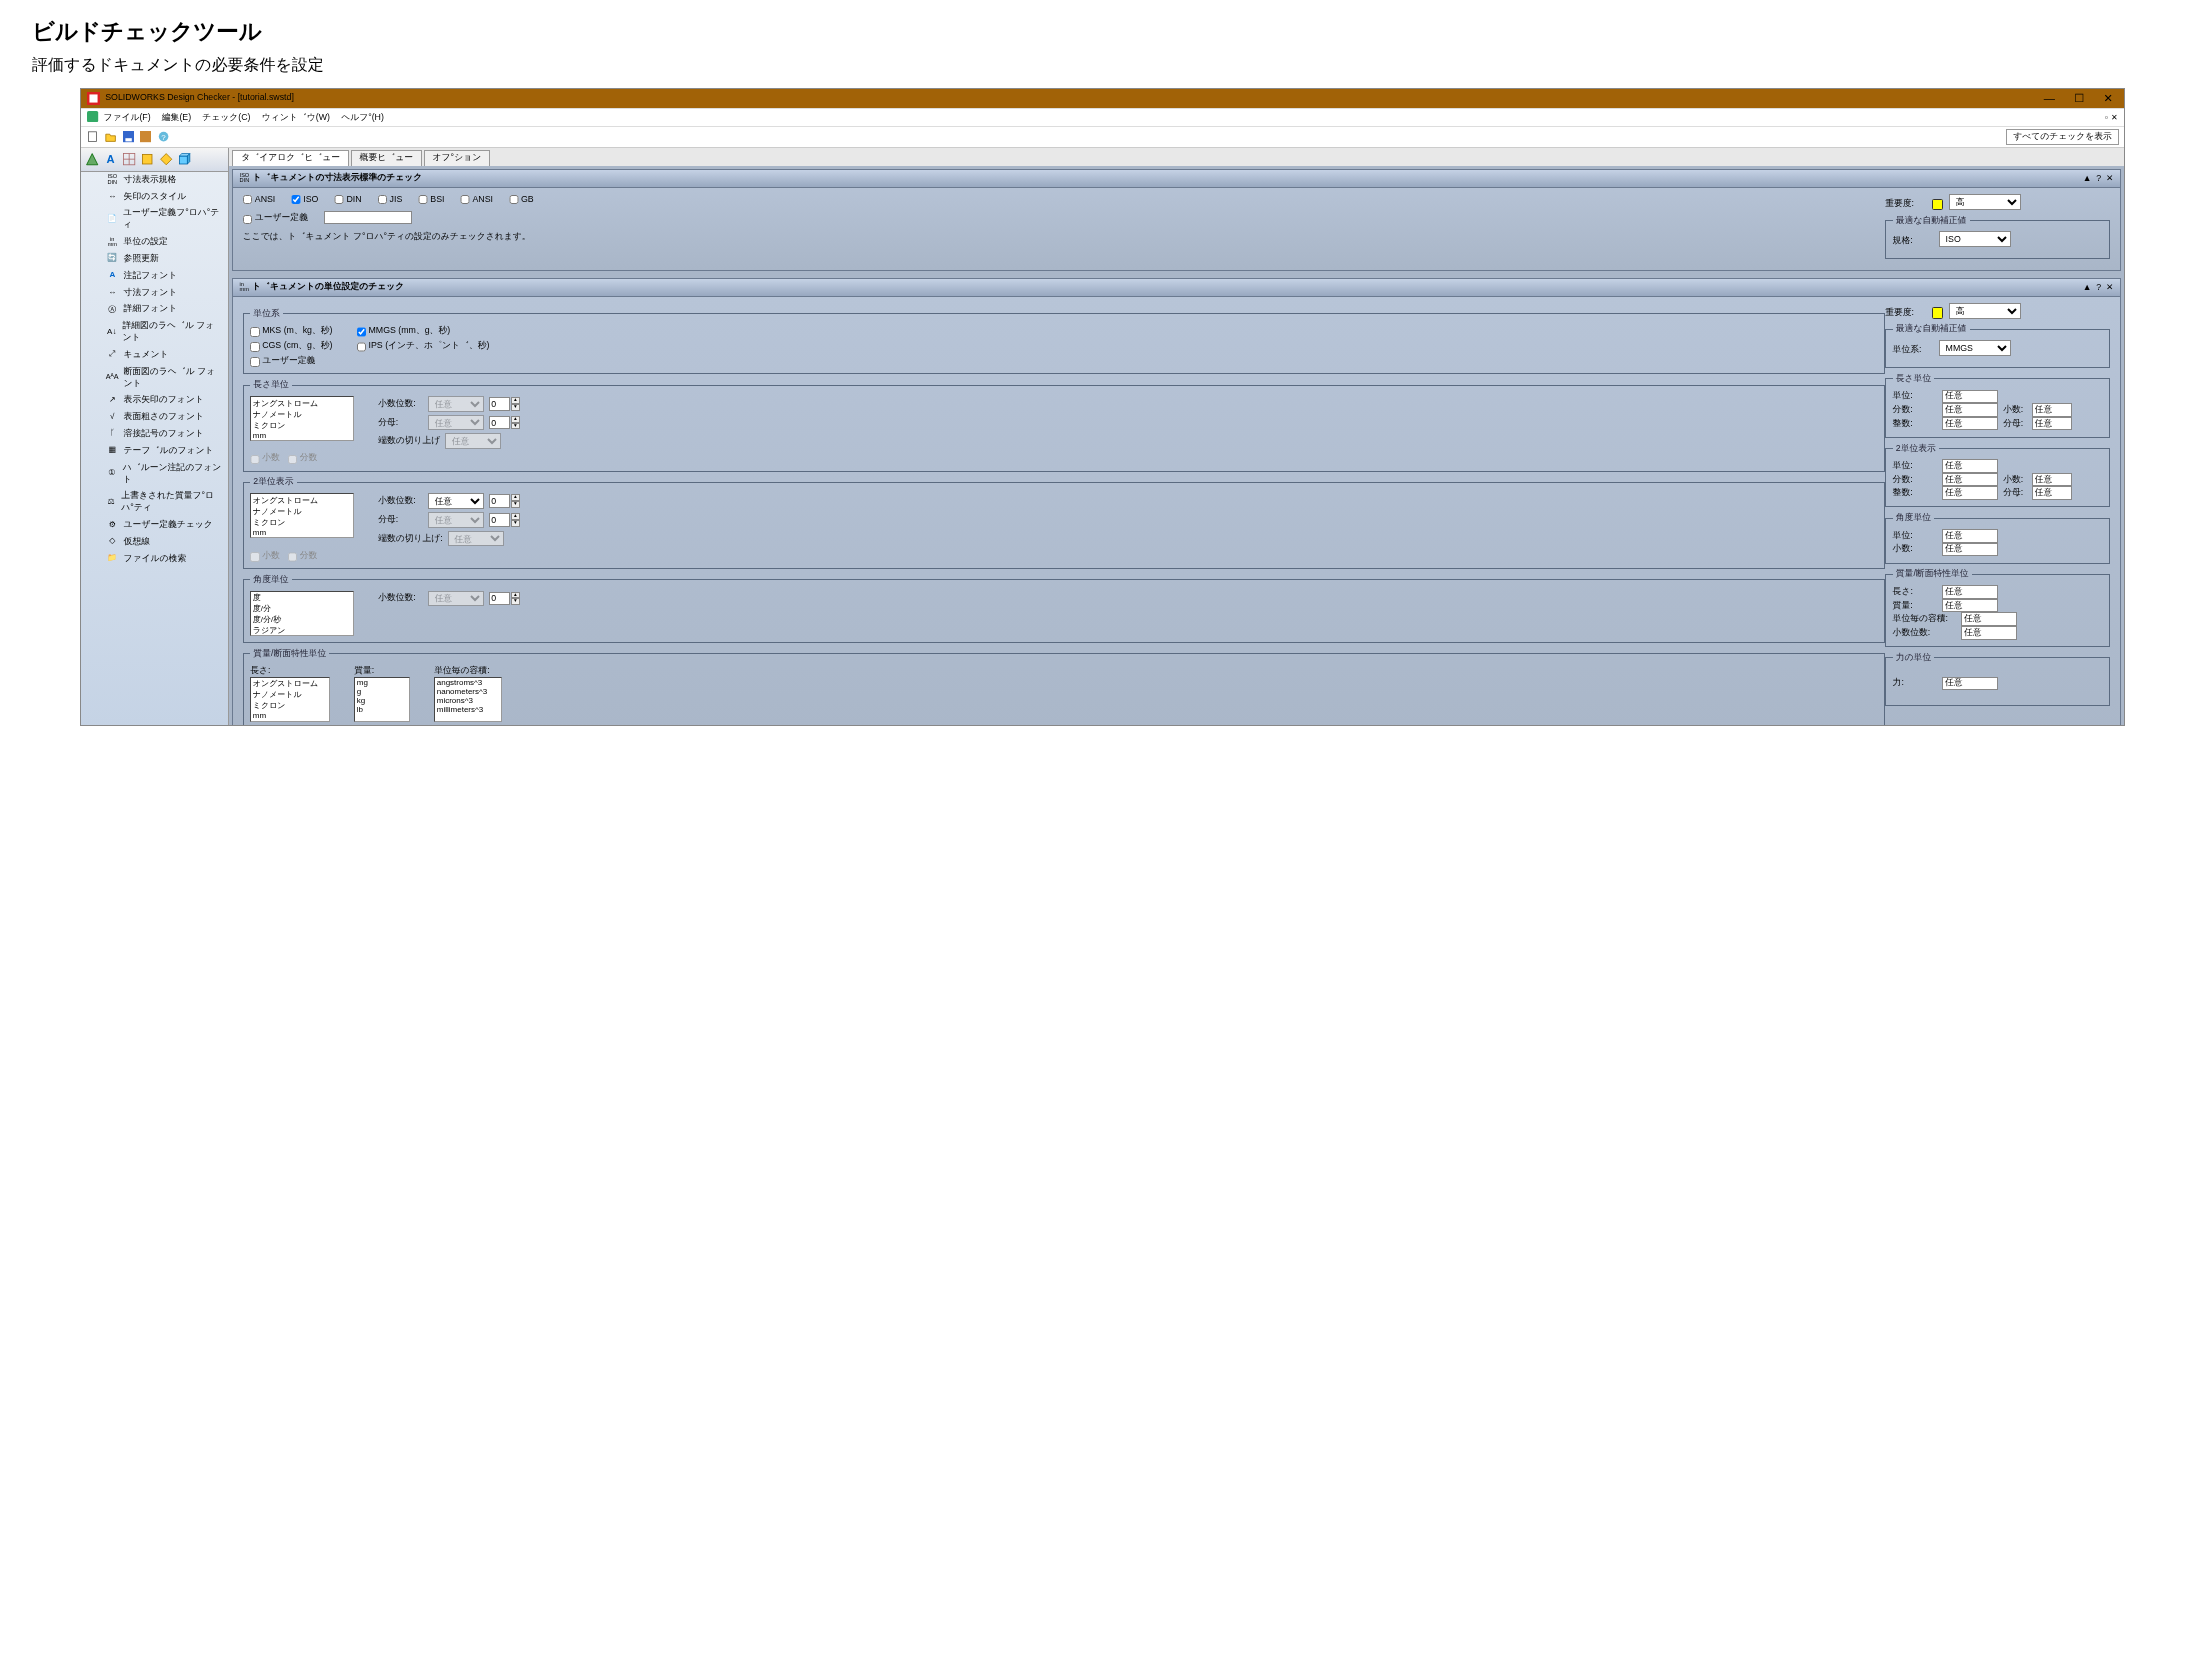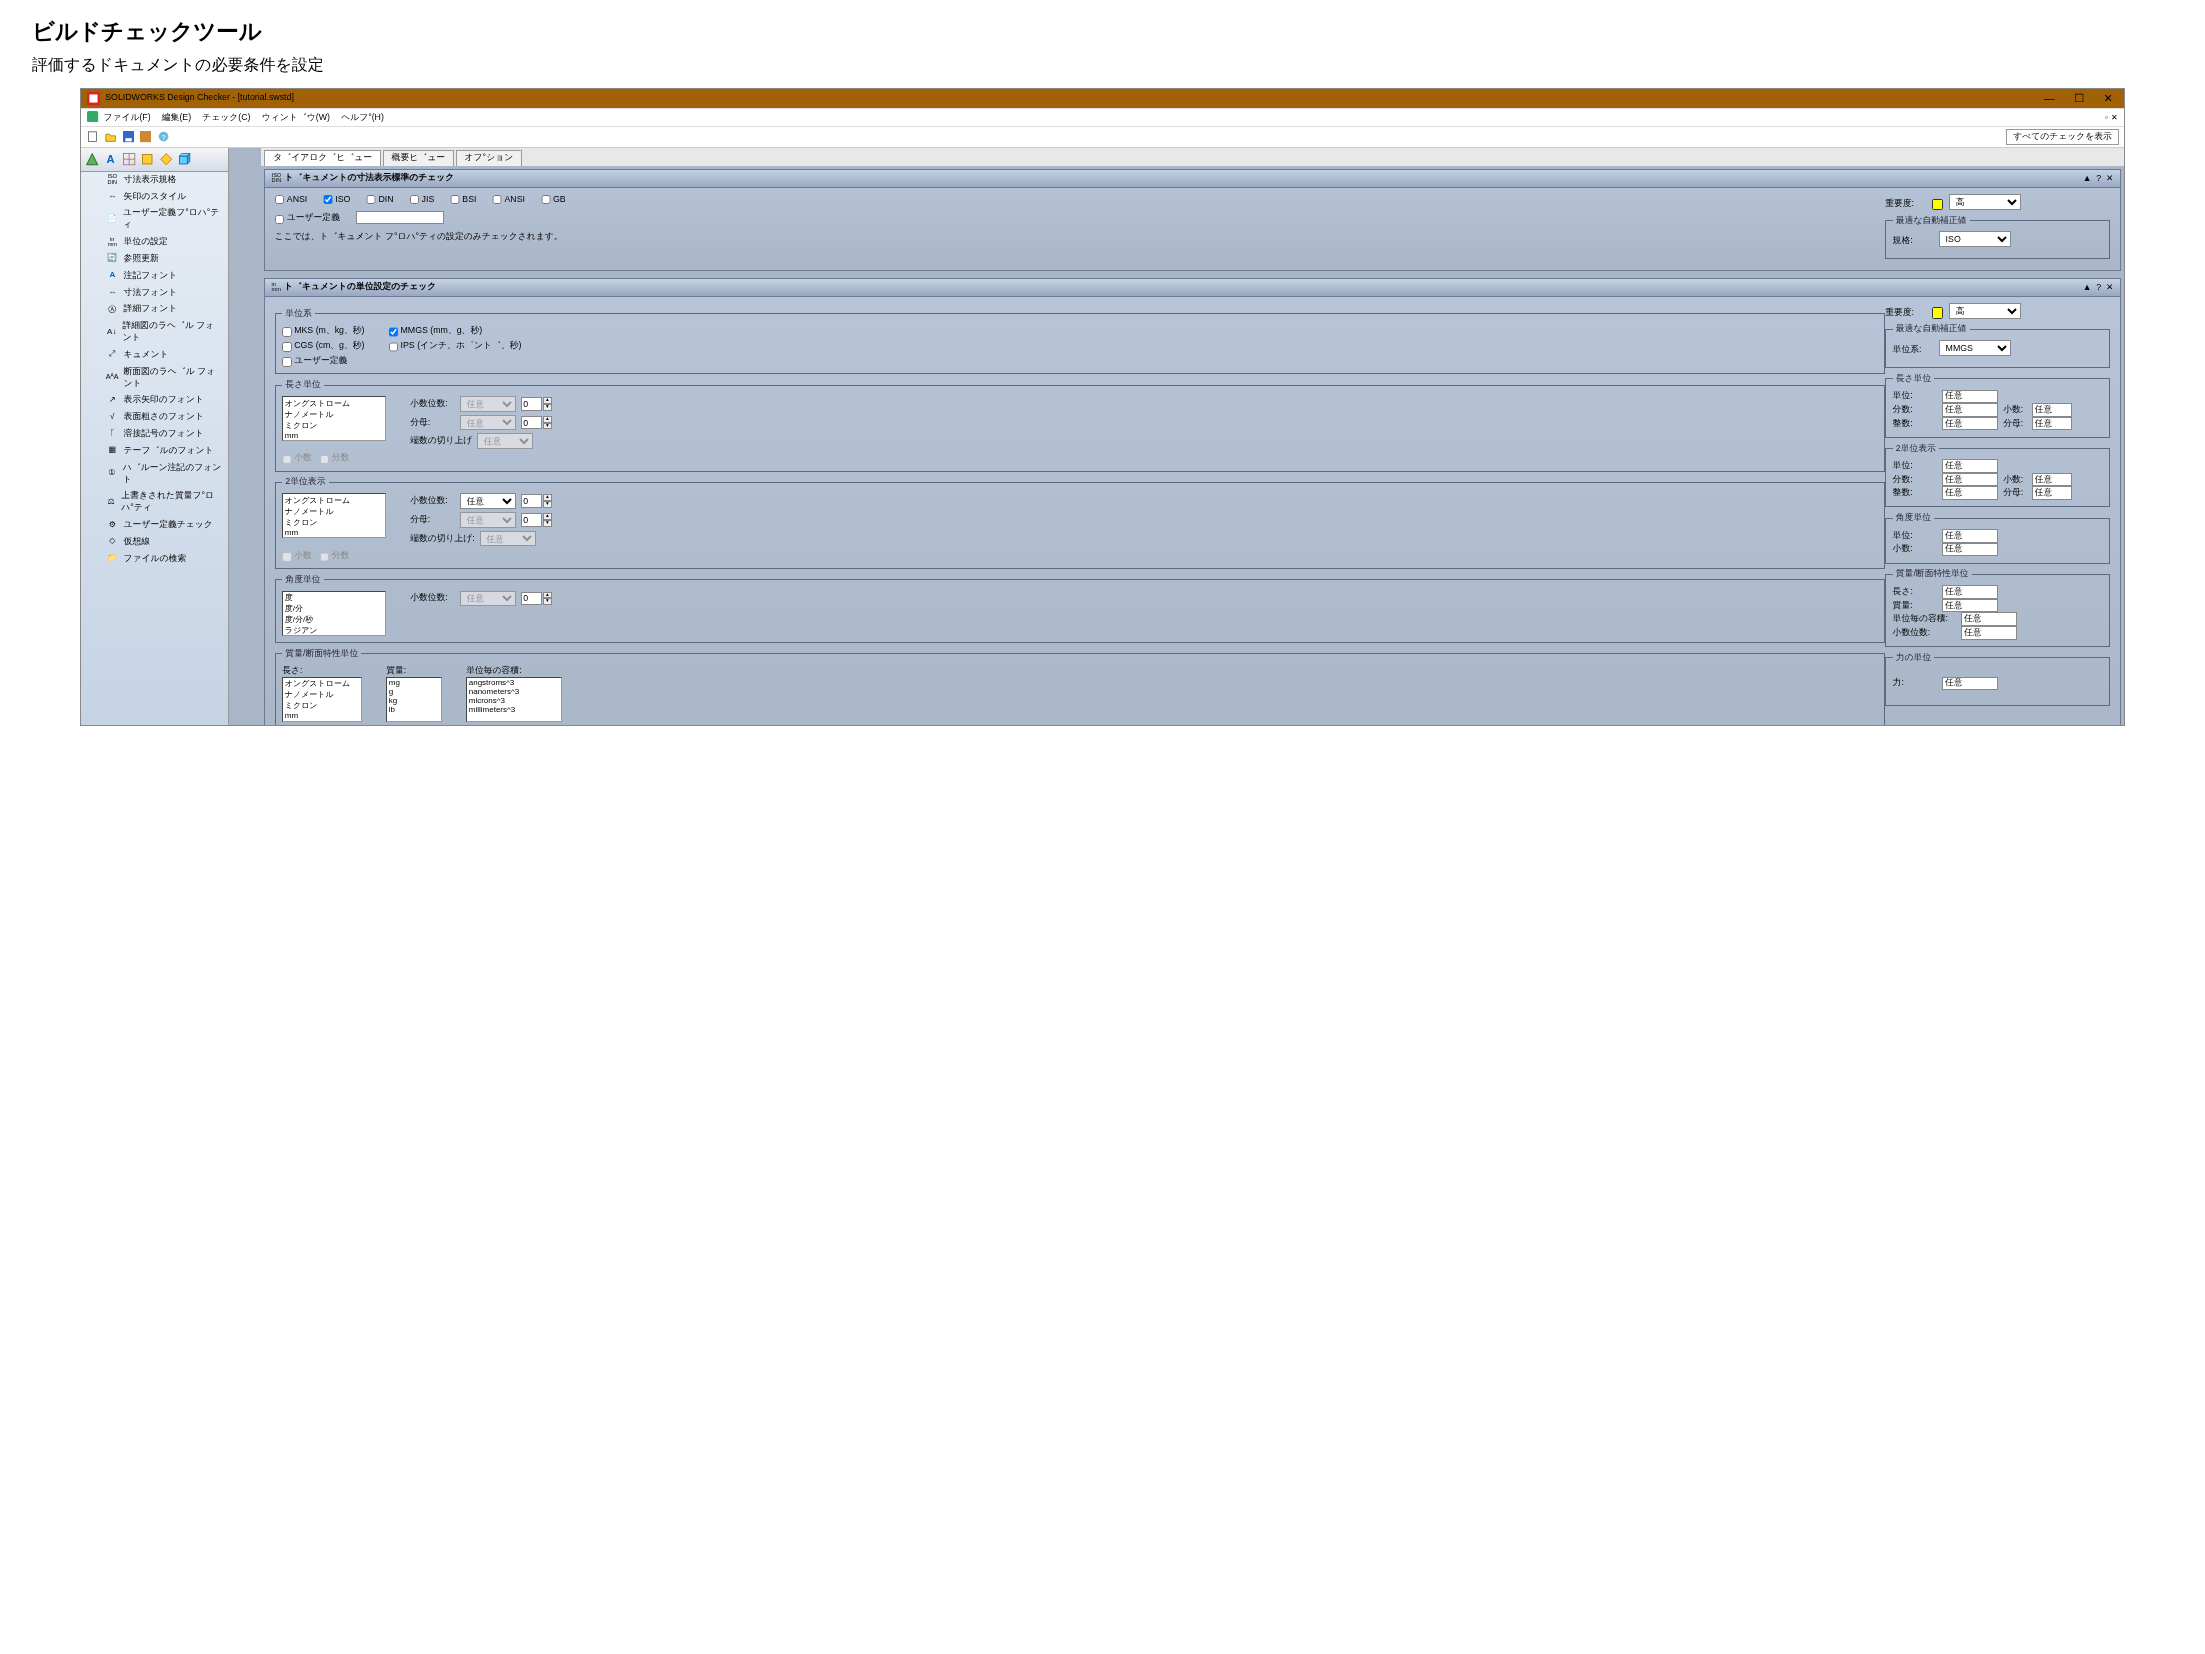--- a/index.html
+++ b/index.html
@@ -17,21 +17,21 @@
 .toolbar { display: flex; padding: 2.4px 4.8px; border-bottom: 0.8px solid #ccc; gap: 3.2px; align-items: center; }
 .toolbar .tbtn { width: 14.4px; height: 14.4px; display: inline-flex; align-items: center; justify-content: center; }
 .toolbar-right { margin-left: auto; border: 0.8px solid #999; padding: 0.8px 6.4px; background: #fff; }
 .main { display: flex; height: 577px; }
 .sidebar { width: 148px; background: linear-gradient(#e8eef5,#c5d3e5); border-right: 0.8px solid #999; display: flex; flex-direction: column; }
 .side-tools { padding: 3.2px; display: flex; gap: 2.4px; border-bottom: 0.8px solid #999; background: linear-gradient(#f5f5f5,#d5dce8); }
 .side-tools .ticon { width: 16px; height: 16px; border: 0.8px solid transparent; }
 .side-list { flex: 1; overflow: auto; }
 .side-item { display: flex; align-items: center; padding: 2.4px 4.8px; gap: 4.8px; margin-left: 20px; }
 .side-item .sicon { width: 13px; height: 11.2px; text-align: center; font-size: 8px; }
-.content { flex: 1; background: #a9b6c8; display: flex; flex-direction: column; overflow: auto; padding-left: 32px; }
+.content { flex: 1; background: #a9b6c8; display: flex; flex-direction: column; overflow: auto; }
 .tabs { background: #e8e8e8; padding: 1.6px 3.2px 0; display: flex; gap: 0; }
 .tab { border: 0.8px solid #999; border-bottom: none; padding: 1.6px 8px; background: #f0f0f0; margin-right: 1.6px; font-size: 8.8px; }
 .tab.active { background: #fff; }
 .panel { margin: 3.2px; background: linear-gradient(#b8c5d8,#a9b6c8); border: 0.8px solid #6b7a90; }
 .panel-header { background: linear-gradient(#c5d2e5,#98a8c0); padding: 2.4px 6.4px; display: flex; align-items: center; border-bottom: 0.8px solid #6b7a90; }
 .panel-header .ph-icon { font-size: 6.4px; margin-right: 3.2px; }
 .panel-header .ph-title { font-weight: bold; }
 .panel-header .ph-controls { margin-left: auto; display: flex; gap: 4.8px; font-size: 8.8px; }
 .panel-body { padding: 6.4px 9.6px; display: flex; }
 .panel-left { flex: 1; }
@@ -506,21 +506,21 @@
                     <div>質量:</div>
                   <div class="listbox" style="width:56px;">
                     <div class="lb-item">mg</div>
                       <div class="lb-item">g</div>
                       <div class="lb-item">kg</div>
                       <div class="lb-item">lb</div>
                   </div>
                   </div>
                 <div>
                     <div>単位毎の容積:</div>
-                  <div class="listbox" style="width:96px;">
+                  <div class="listbox" style="width:68px;">
                     <div class="lb-item">angstroms^3</div>
                       <div class="lb-item">nanometers^3</div>
                       <div class="lb-item">microns^3</div>
                       <div class="lb-item">millimeters^3</div>
                   </div>
                   </div>
               </div>
               <div class="mini-row" style="margin-top:4.8px;">
                   <label>小数位数:</label>
                   <select class="sel-s readonly" disabled=""><option>任意</option></select>

